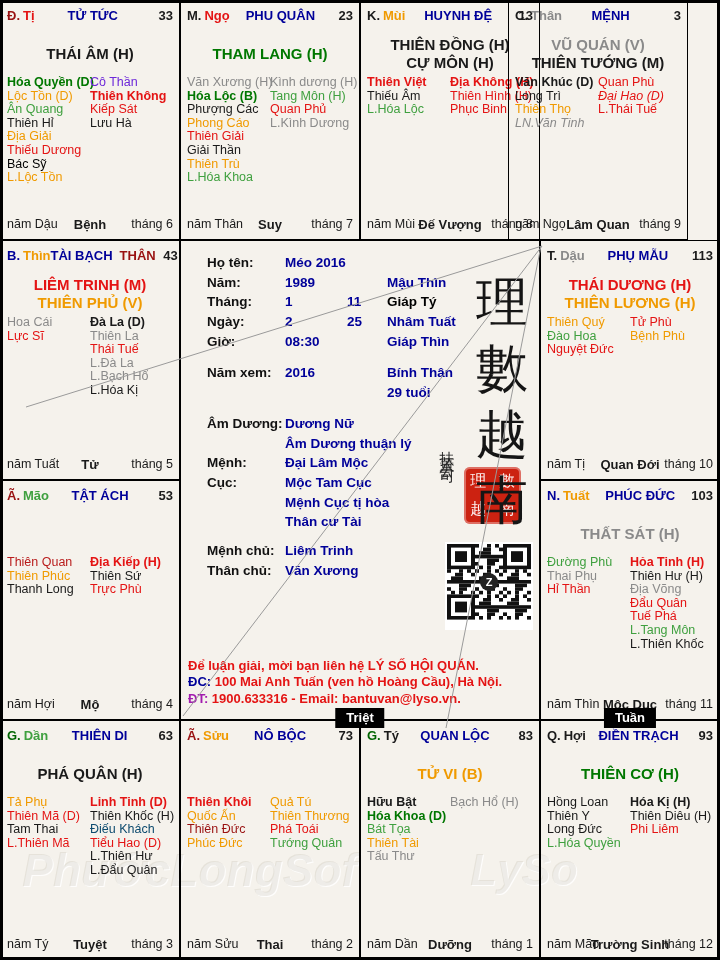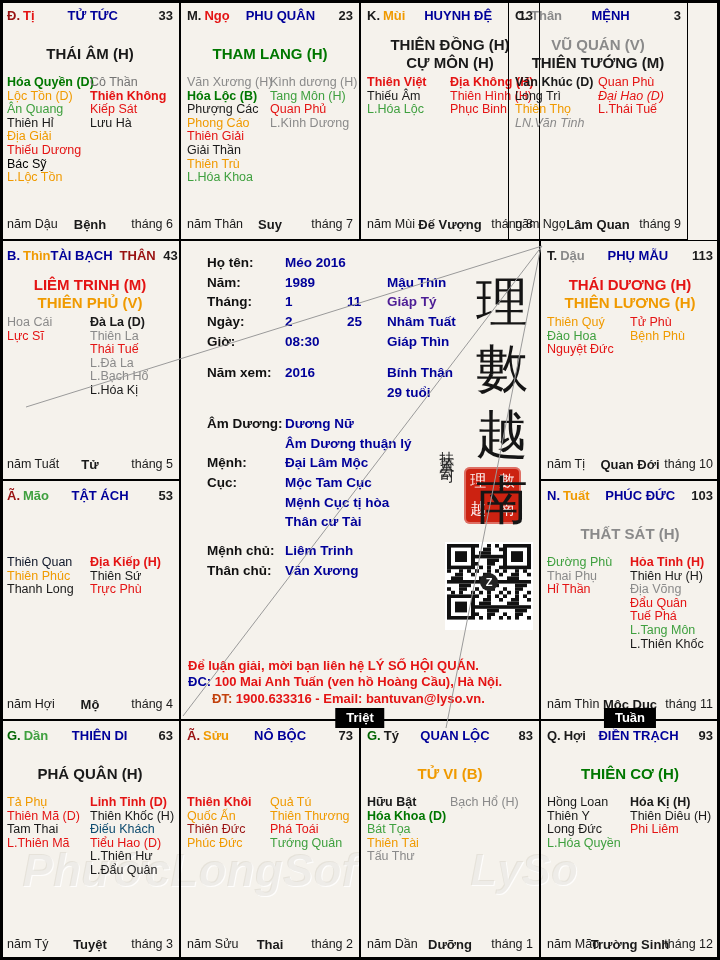--- a/index.html
+++ b/index.html
@@ -71,21 +71,21 @@
             <div class="st b" style="color: rgb(0, 119, 0);">Hóa Quyền (D)</div>
             <div class="st" style="color: rgb(240, 154, 0);">Lộc Tồn (D)</div>
             <div class="st" style="color: rgb(63, 160, 63);">Ân Quang</div>
             <div class="st" style="color: rgb(26, 26, 26);">Thiên Hỉ</div>
             <div class="st" style="color: rgb(240, 154, 0);">Địa Giải</div>
             <div class="st" style="color: rgb(228, 20, 20);">Thiếu Dương</div>
             <div class="st" style="color: #000000;">Bác Sỹ</div>
             <div class="st" style="color: rgb(240, 154, 0);">L.Lộc Tồn</div>
           </div>
           <div class="colR">
-            <div class="st" style="color: #737373;">Cô Thần</div>
+            <div class="st" style="color: #6d28d9;">Cô Thần</div>
             <div class="st b" style="color: rgb(228, 20, 20);">Thiên Không</div>
             <div class="st" style="color: rgb(228, 20, 20);">Kiếp Sát</div>
             <div class="st" style="color: rgb(26, 26, 26);">Lưu Hà</div>
           </div>
         </div>
         <div class="ftr">
           <span class="fnam">năm Dậu</span>
           <span class="fstage">Bệnh</span>
           <span class="fthang">tháng 6</span>
         </div>
@@ -353,21 +353,21 @@
       </div>
       <div class="cell" style="left: 0px; top: 480px;">
         <div class="hdr">
           <span class="hl"><span class="stem" style="color: rgb(153, 17, 17);">Ã.</span><span class="branch" style="color: rgb(63, 160, 63);">Mão</span></span>
           <span class="hc"><span style="color: rgb(0, 0, 153);">TẬT ÁCH</span></span>
           <span class="hr">53</span>
         </div>
         <div class="mains"></div>
         <div class="stars">
           <div class="colL">
-            <div class="st" style="color: #0f172a;">Thiên Quan</div>
+            <div class="st" style="color: #b91c1c;">Thiên Quan</div>
             <div class="st" style="color: rgb(240, 154, 0);">Thiên Phúc</div>
             <div class="st" style="color: rgb(26, 26, 26);">Thanh Long</div>
           </div>
           <div class="colR">
             <div class="st b" style="color: rgb(228, 20, 20);">Địa Kiếp (H)</div>
             <div class="st" style="color: rgb(26, 26, 26);">Thiên Sứ</div>
             <div class="st" style="color: rgb(228, 20, 20);">Trực Phù</div>
           </div>
         </div>
         <div class="ftr">
@@ -417,21 +417,21 @@
           <div class="irow">
             <span class="lab">Năm:</span>
             <span class="val" style="color: rgb(0, 0, 153);">1989</span>
             <span class="val" style="color: rgb(0, 0, 153);"></span>
             <span class="val" style="color: rgb(0, 0, 153);">Mậu Thìn</span>
           </div>
           <div class="irow">
             <span class="lab">Tháng:</span>
             <span class="val" style="color: rgb(0, 0, 153);">1</span>
             <span class="val" style="color: rgb(0, 0, 153);">11</span>
-            <span class="val" style="color: #4c1d95;">Giáp Tý</span>
+            <span class="val" style="color: #000000;">Giáp Tý</span>
           </div>
           <div class="irow">
             <span class="lab">Ngày:</span>
             <span class="val" style="color: rgb(0, 0, 153);">2</span>
             <span class="val" style="color: rgb(0, 0, 153);">25</span>
             <span class="val" style="color: rgb(0, 0, 153);">Nhâm Tuất</span>
           </div>
           <div class="irow">
             <span class="lab">Giờ:</span>
             <span class="val" style="color: rgb(0, 0, 153);">08:30</span>
@@ -656,21 +656,21 @@
             <rect x="64" y="7.2" width="12" height="10.8" fill="#111"></rect>
             <rect x="0" y="50.4" width="28" height="25.2" fill="#111"></rect>
             <rect x="4" y="54" width="20" height="18" fill="#fff"></rect>
             <rect x="8" y="57.6" width="12" height="10.8" fill="#111"></rect>
             <circle cx="42" cy="38" r="9" fill="#222"></circle>
             <text x="42" y="42" text-anchor="middle" fill="#fff" font-size="11" font-weight="bold" font-family="Liberation Sans, sans-serif">Z</text>
           </svg></div>
         <div class="contact">
           <div style="color: rgb(228, 20, 20);">Để luận giải, mời bạn liên hệ LÝ SỐ HỘI QUÁN.</div>
           <div><span style="color: rgb(0, 0, 153);">ĐC: </span><span style="color: rgb(228, 20, 20);">100 Mai Anh Tuấn (ven hồ Hoàng Cầu), Hà Nội.</span></div>
-          <div><span style="color: #c2410c; margin-left: 24px;">ĐT: </span><span style="color: rgb(228, 20, 20);">1900.633316 - Email: bantuvan@lyso.vn.</span></div>
+          <div><span style="color: #a21caf;">ĐT: </span><span style="color: rgb(228, 20, 20);">1900.633316 - Email: bantuvan@lyso.vn.</span></div>
         </div>
       </div>
     </div>
   <svg class="lines" width="720" height="960">
     <line x1="542" y1="246" x2="26" y2="407" stroke="#9a9a9a" stroke-width="1"></line>
     <line x1="542" y1="246" x2="183" y2="716" stroke="#9a9a9a" stroke-width="1"></line>
     <line x1="541" y1="246" x2="446" y2="728" stroke="#9a9a9a" stroke-width="1"></line>
   </svg>
   <div class="badge" id="badge-triet">Triệt</div>
   <div class="badge" id="badge-tuan">Tuần</div>

